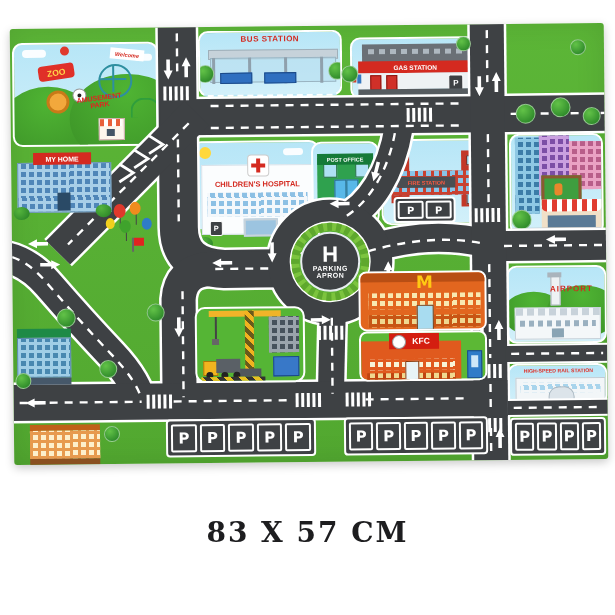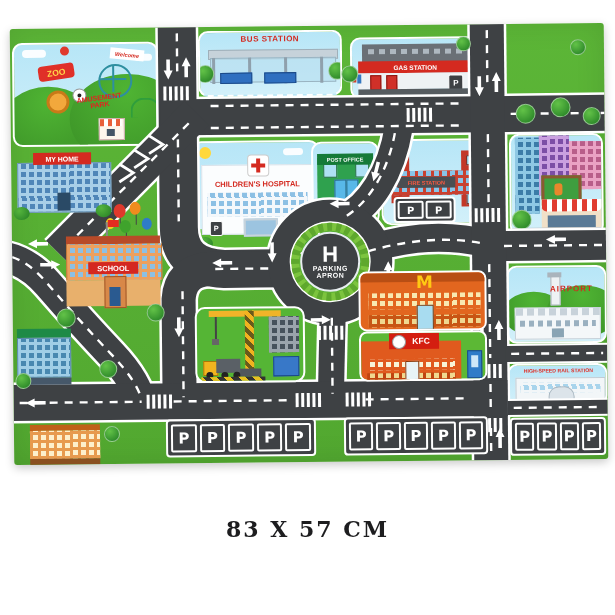--- a/index.html
+++ b/index.html
@@ -27,21 +27,21 @@
   .prow{position:absolute;background:#3e4144;border:2px solid #fff;border-radius:4px;
         display:flex;gap:3px;padding:3px;box-sizing:border-box;}
   .pcell{flex:1;border:2px solid #fff;border-radius:2px;color:#fff;font-weight:bold;font-size:15px;
          display:flex;align-items:center;justify-content:center;font-family:"DejaVu Sans",sans-serif;}
   .psign{position:absolute;background:#3e4144;border:1px solid #fff;color:#fff;font-weight:bold;
          display:flex;align-items:center;justify-content:center;border-radius:2px;}
   .roundc{position:absolute;left:288px;top:206px;width:60px;height:60px;border-radius:50%;
           background:#3e4144;border:2px solid #e9eef1;box-sizing:border-box;display:flex;
           flex-direction:column;align-items:center;justify-content:center;color:#fff;}
   .caption{position:absolute;left:0;top:516px;width:615px;text-align:center;
-           font-family:"DejaVu Serif",serif;font-weight:bold;font-size:22px;letter-spacing:2px;color:#1d1d1f;}
+           font-family:"DejaVu Serif",serif;font-weight:bold;font-size:28px;letter-spacing:2px;color:#1d1d1f;}
   .balloon{position:absolute;border-radius:50%;}
   .string{position:absolute;width:1px;background:#444;}
 </style>
 </head>
 <body>
 
 <div class="stage">
  <div class="mat">
 
   <div class="blk" style="left:2px;top:14px;width:146px;height:104px">
@@ -324,31 +324,20 @@
     <div class="string" style="left:22px;top:29px;height:10px"></div>
     <div class="balloon" style="left:10px;top:2px;width:12px;height:14px;background:#e0392c"></div>
     <div class="balloon" style="left:26px;top:0;width:11px;height:13px;background:#f08c1e"></div>
     <div class="balloon" style="left:16px;top:18px;width:11px;height:13px;background:#3fa32c"></div>
     <div class="balloon" style="left:38px;top:16px;width:10px;height:12px;background:#2f7cc8"></div>
     <div class="balloon" style="left:2px;top:16px;width:9px;height:11px;background:#f2d01e"></div>
     <div class="abs" style="left:30px;top:36px;width:10px;height:8px;background:#e02420"></div>
     <div class="abs" style="left:28px;top:36px;width:2px;height:14px;background:#666"></div>
   </div>
 
-  <div class="abs" style="left:54px;top:208px;width:94px;height:70px">
-    <div class="abs" style="left:40px;top:-14px;width:2px;height:16px;background:#888"></div>
-    <div class="abs" style="left:42px;top:-16px;width:11px;height:7px;background:#e22c20"></div>
-    <div class="abs" style="left:0;top:0;width:94px;height:8px;background:#b84a28"></div>
-    <div class="wg" style="--fc:#eda05e;--wc:#8cc0e4;left:0;top:8px;width:94px;height:36px;border-left:1px solid #c07838;border-right:1px solid #c07838"></div>
-    <div class="abs" style="left:0;top:44px;width:94px;height:26px;background:#e8b06c"></div>
-    <div class="sign" style="left:22px;top:26px;width:50px;height:12px;background:#d42720;font-size:7.5px">SCHOOL</div>
-    <div class="abs" style="left:38px;top:40px;width:20px;height:30px;background:#d88848;border:1px solid #a05828">
-      <div class="abs" style="left:4px;top:10px;width:11px;height:19px;background:#2a5a90"></div>
-    </div>
-  </div>
   <div class="tree" style="left:44px;top:280px;width:17px;height:17px"></div>
   <div class="tree" style="left:134px;top:276px;width:16px;height:16px"></div>
 
   <div class="blk grassblk" style="left:182px;top:280px;width:110px;height:76px;background:#55b535">
     <div class="wg" style="--fc:#9aa4ac;--wc:#46525c;left:72px;top:8px;width:30px;height:36px"></div>
     <div class="abs" style="left:76px;top:48px;width:24px;height:18px;background:#3878c8;border:1px solid #1c4a88"></div>
     <div class="abs" style="left:12px;top:2px;width:72px;height:6px;background:#f0b429"></div>
     <div class="abs" style="left:48px;top:2px;width:9px;height:60px;background:repeating-linear-gradient(45deg,#f2b31f 0 4px,#6a5a1a 4px 8px)"></div>
     <div class="abs" style="left:18px;top:8px;width:2px;height:22px;background:#444"></div>
     <div class="abs" style="left:15px;top:30px;width:7px;height:6px;background:#666"></div>

